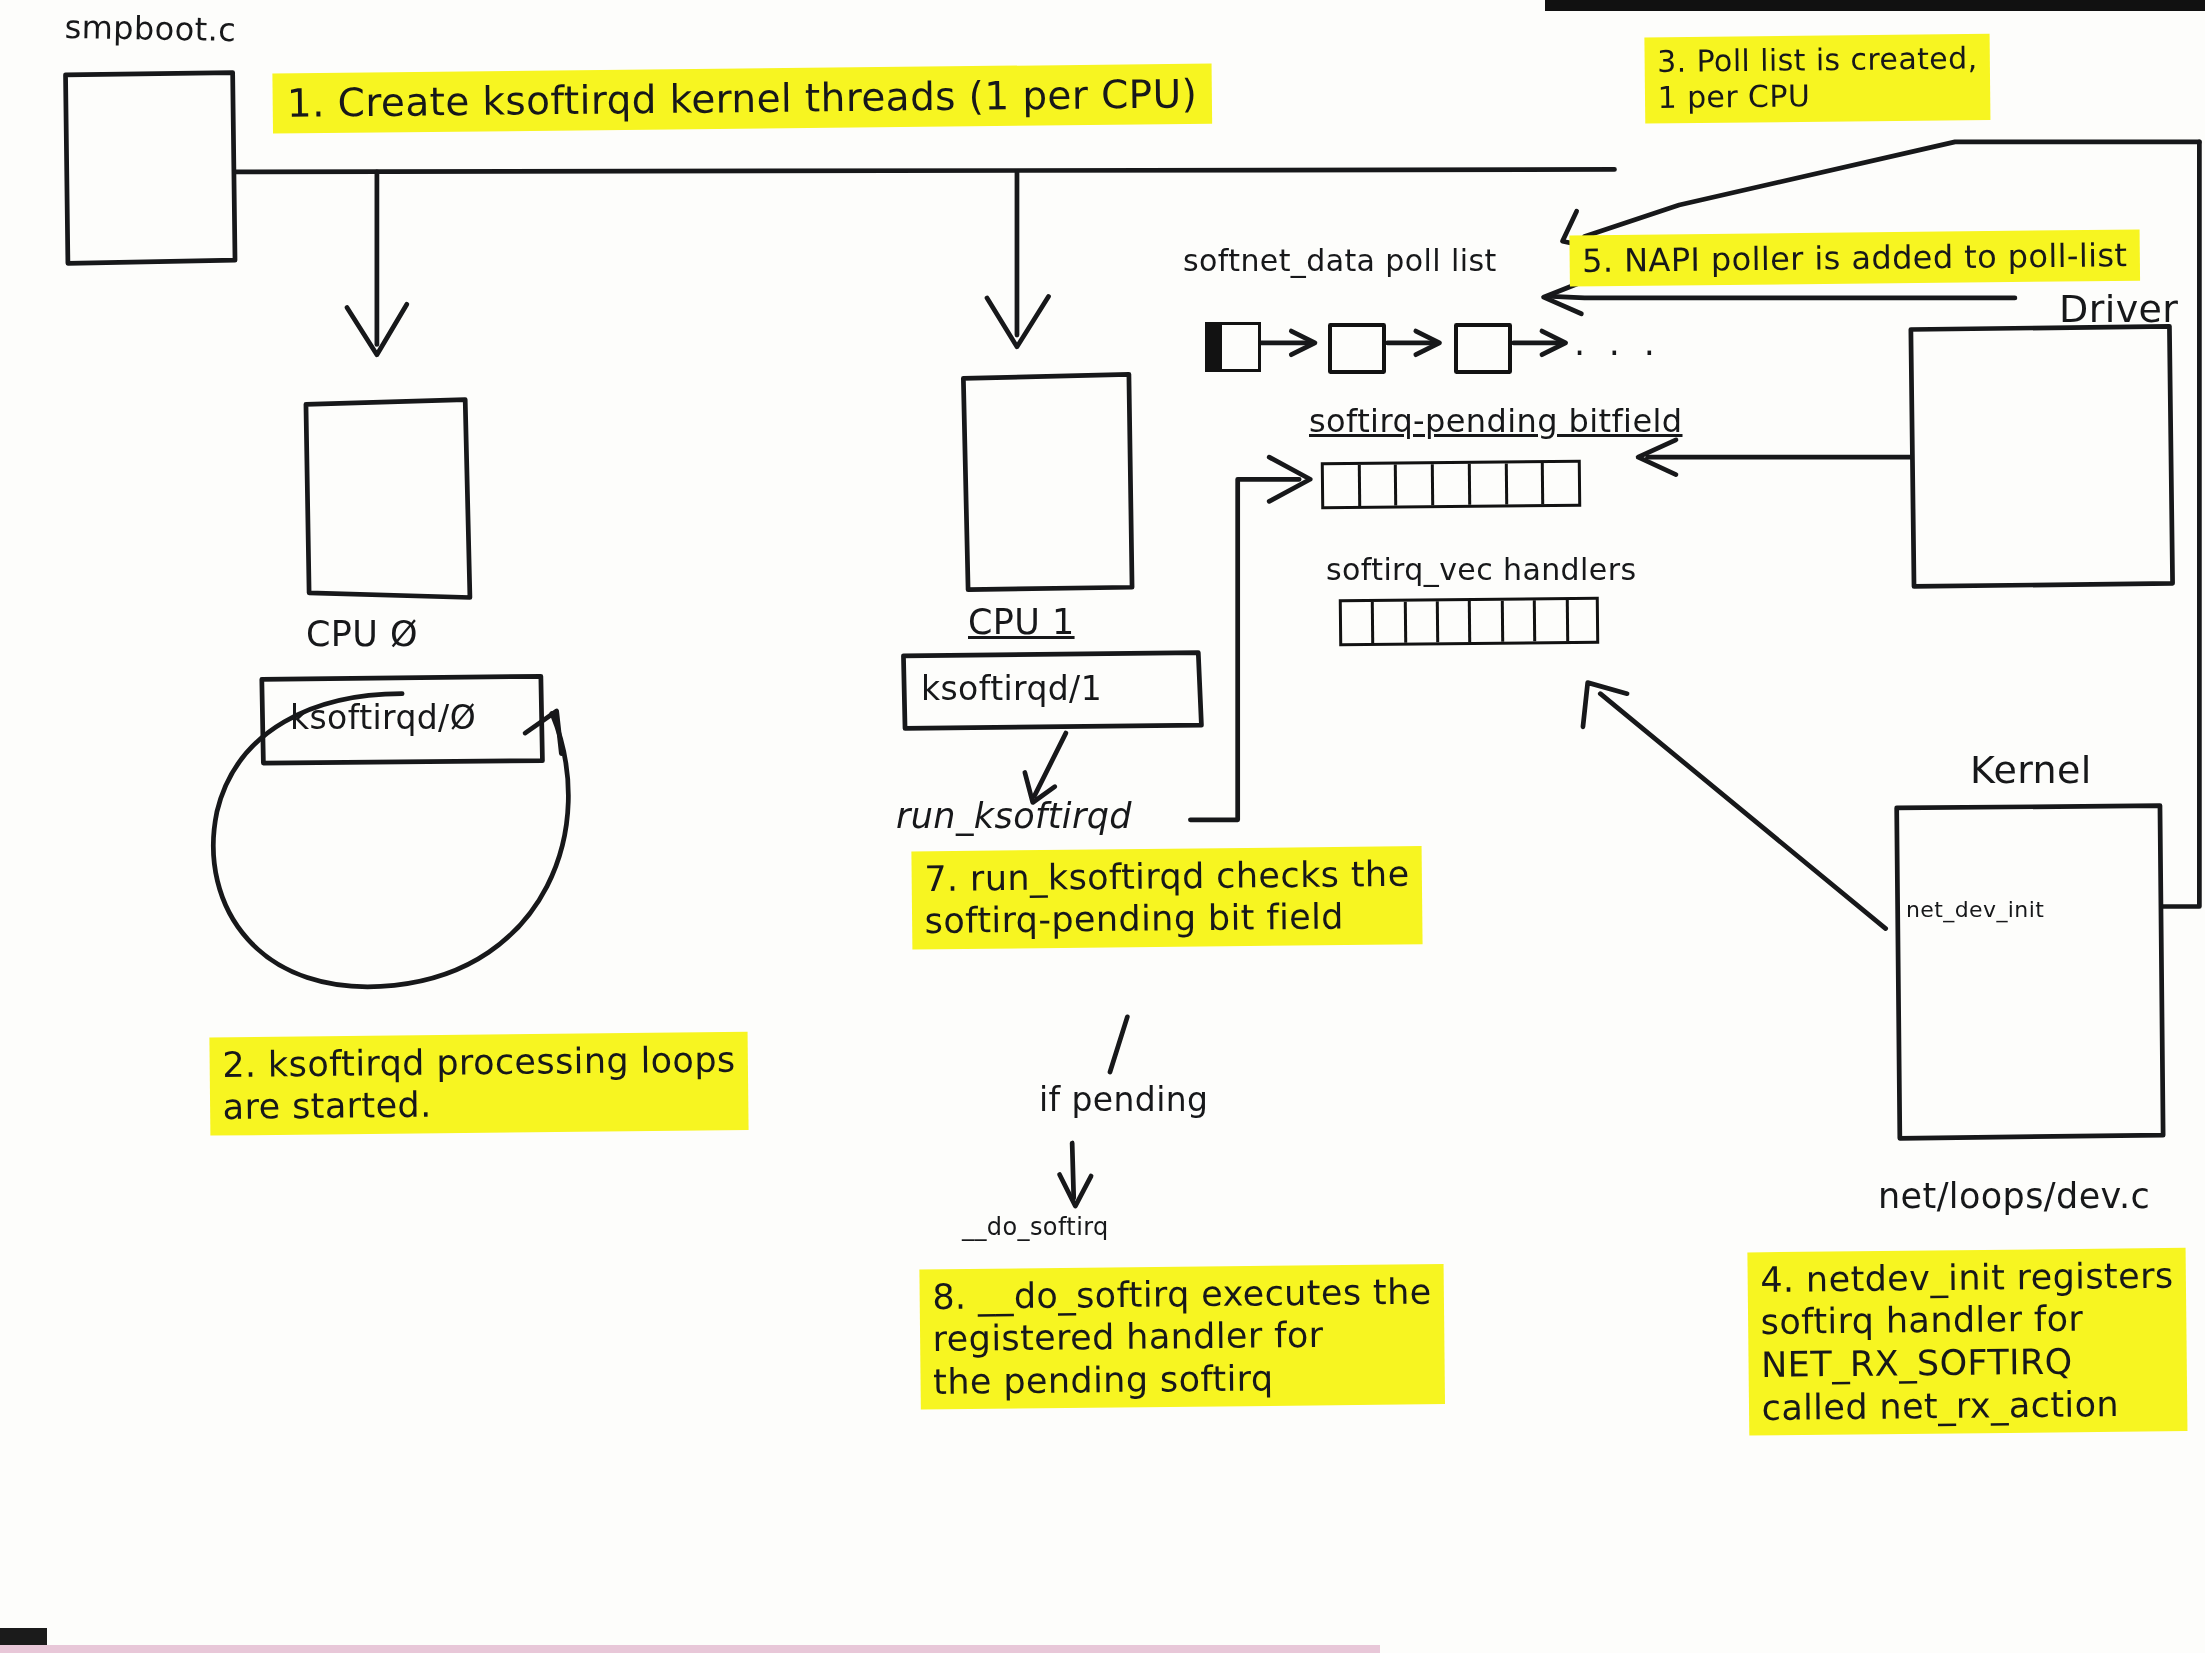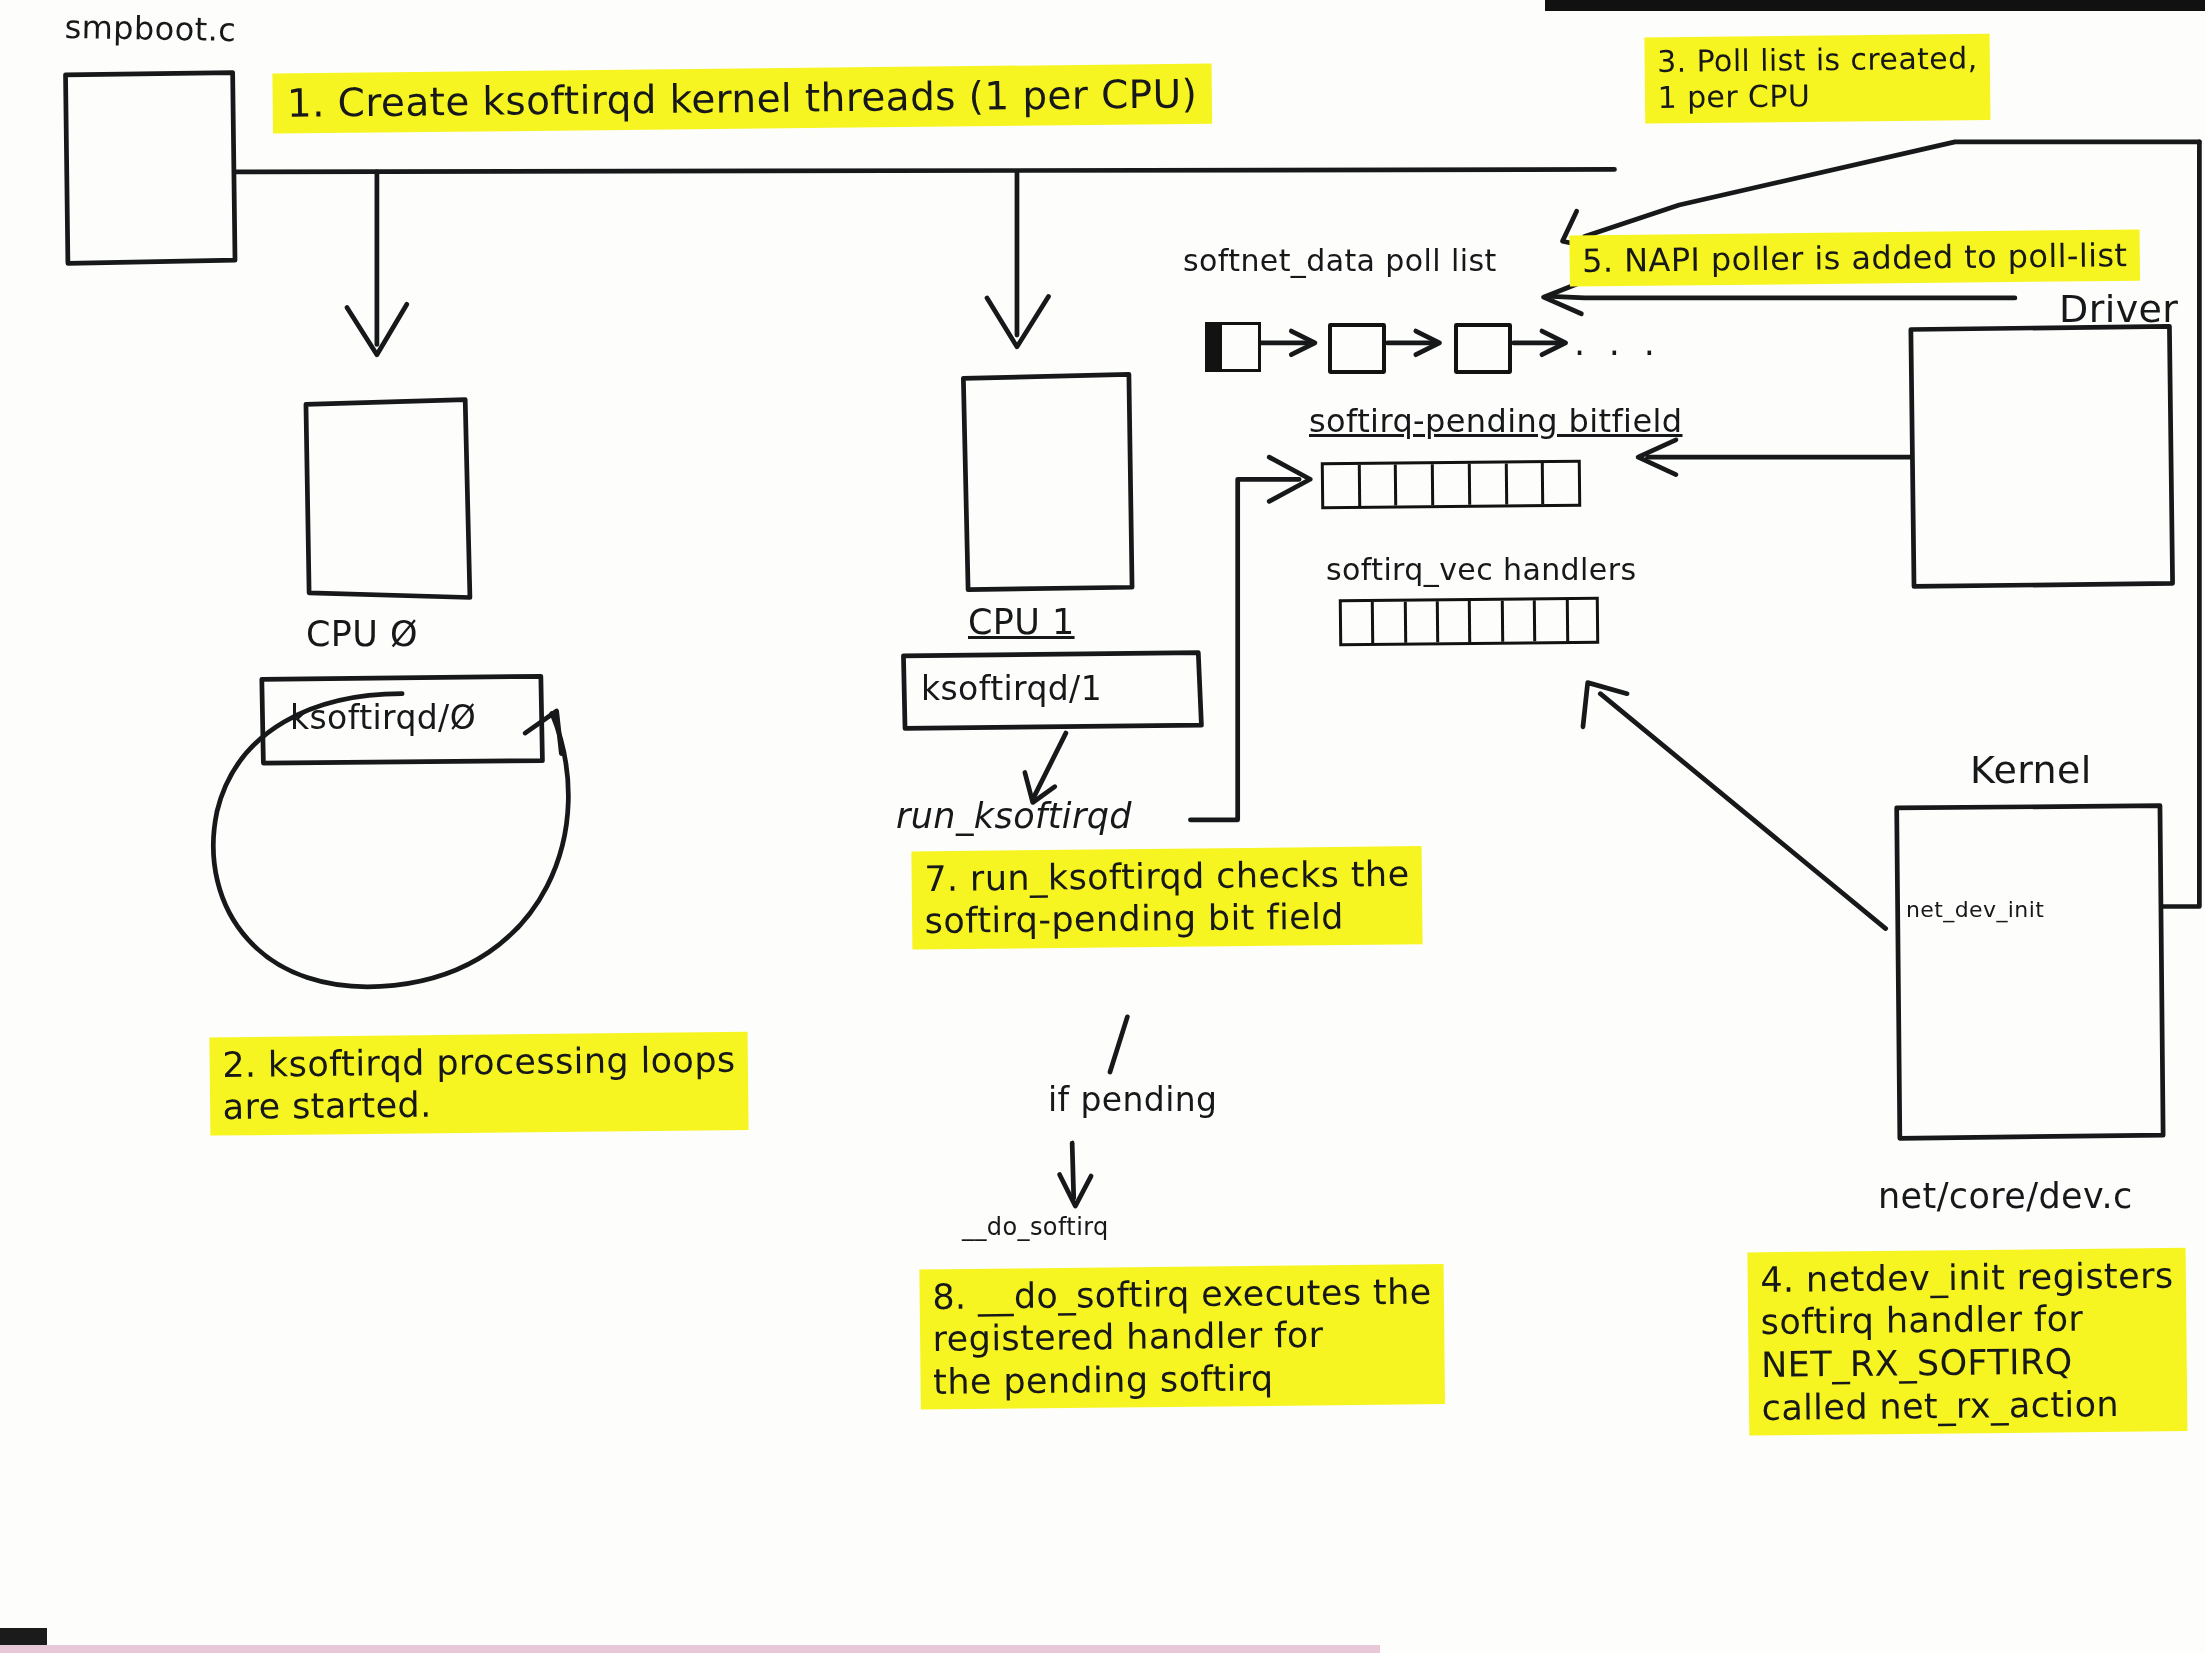--- a/index.html
+++ b/index.html
@@ -189,21 +189,21 @@
 
   <div class="hand" style="left:968px; top:601px; font-size:35px;text-decoration:underline;">CPU 1</div>
 
   <div class="hand" style="left:921px; top:669px; font-size:33px;">ksoftirqd/1</div>
 
   <div class="hand" style="left:896px; top:795px; font-size:35px;font-style:italic;">run_ksoftirqd</div>
 
   <div class="hand hl skew3" style="left:913px; top:853px; font-size:35px; padding:4.7px 11px;">7. run_ksoftirqd checks the
 softirq-pending bit field</div>
 
-  <div class="hand" style="left:1039px; top:1080px; font-size:33px;margin-left:9px;">if pending</div>
+  <div class="hand" style="left:1039px; top:1080px; font-size:33px;">if pending</div>
 
   <div class="hand" style="left:962px; top:1213px; font-size:24px;">__do_softirq</div>
 
   <div class="hand hl skew3" style="left:921px; top:1271px; font-size:35px; padding:4.7px 11px;">8. __do_softirq executes the
 registered handler for
 the pending softirq</div>
 
   <div class="hand" style="left:1183px; top:243px; font-size:30px;">softnet_data poll list</div>
 
   <div class="hand" style="left:1309px; top:402px; font-size:32px;text-decoration:underline;">softirq-pending bitfield</div>
@@ -215,21 +215,21 @@
 
   <div class="hand hl skew3" style="left:1571px; top:237px; font-size:32px; padding:4.7px 11px;">5. NAPI poller is added to poll-list</div>
 
 
   <div class="hand" style="left:2059px; top:274px; font-size:38px;margin-top:12px;">Driver</div>
 
   <div class="hand" style="left:1970px; top:747px; font-size:38px;">Kernel</div>
 
   <div class="hand" style="left:1906px; top:897px; font-size:22px;">net_dev_init</div>
 
-  <div class="hand" style="left:1878px; top:1175px; font-size:35px;">net/core/dev.c</div>
+  <div class="hand" style="left:1878px; top:1175px; font-size:35px;">net/loops/dev.c</div>
 
   <div class="hand hl skew3" style="left:1749px; top:1254px; font-size:35px; padding:4.7px 11px;">4. netdev_init registers
 softirq handler for
 NET_RX_SOFTIRQ
 called net_rx_action</div>
 
 </div>
 
 
 </body></html>

